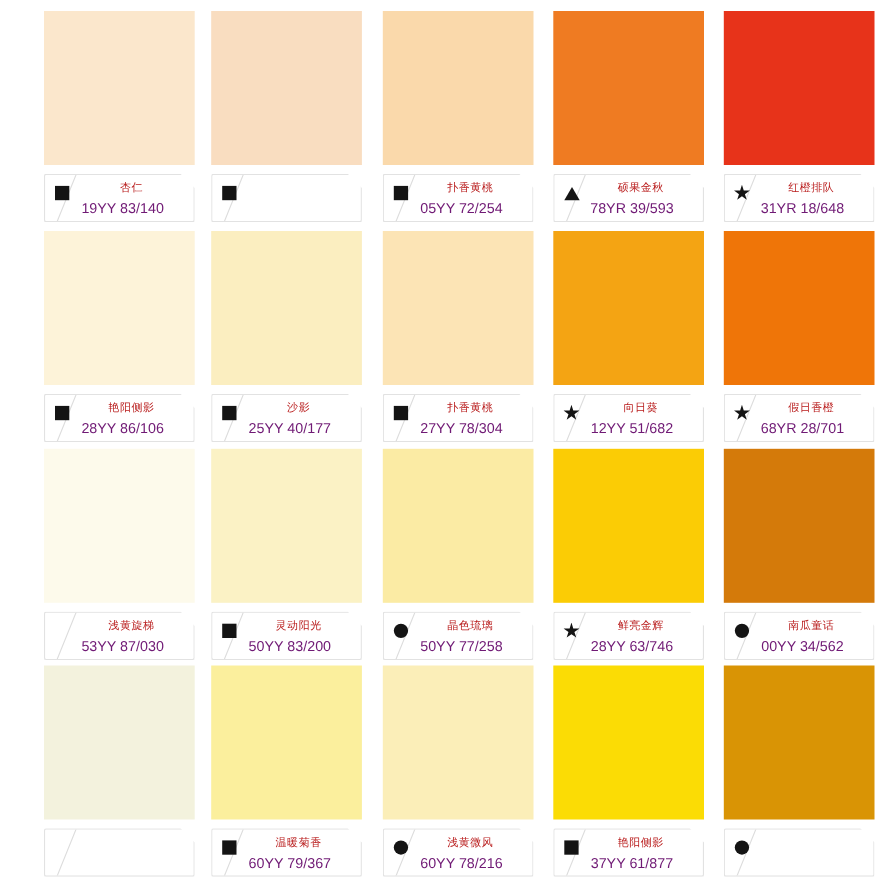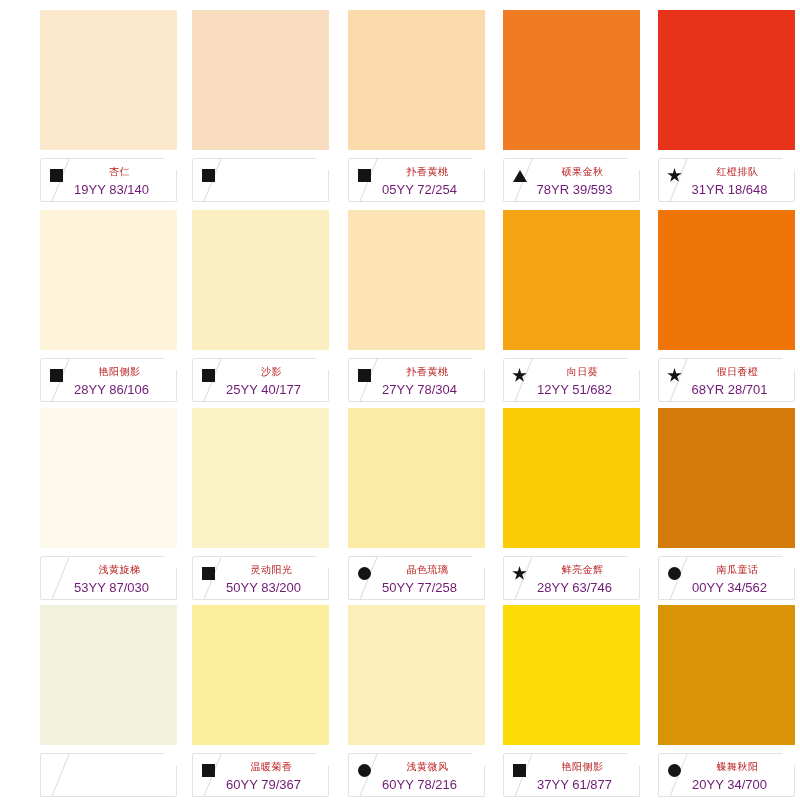--- a/index.html
+++ b/index.html
@@ -401,19 +401,15 @@
       </div>
     </div>
     <div class="swatch-cell" style="left: 658px; top: 605px;">
       <div class="chip" style="background: rgb(217, 148, 5);"></div>
       <div class="plate">
         <div class="slash"></div>
         <div class="slash2"></div>
         <div class="marker">
           <span class="shape-circle"></span>
         </div>
-        <div class="texts">
-          <div class="cname">蝶舞秋阳</div>
-          <div class="ccode">20YY 34/700</div>
-        </div>
       </div>
     </div>
   </div>
 
 </body></html>

